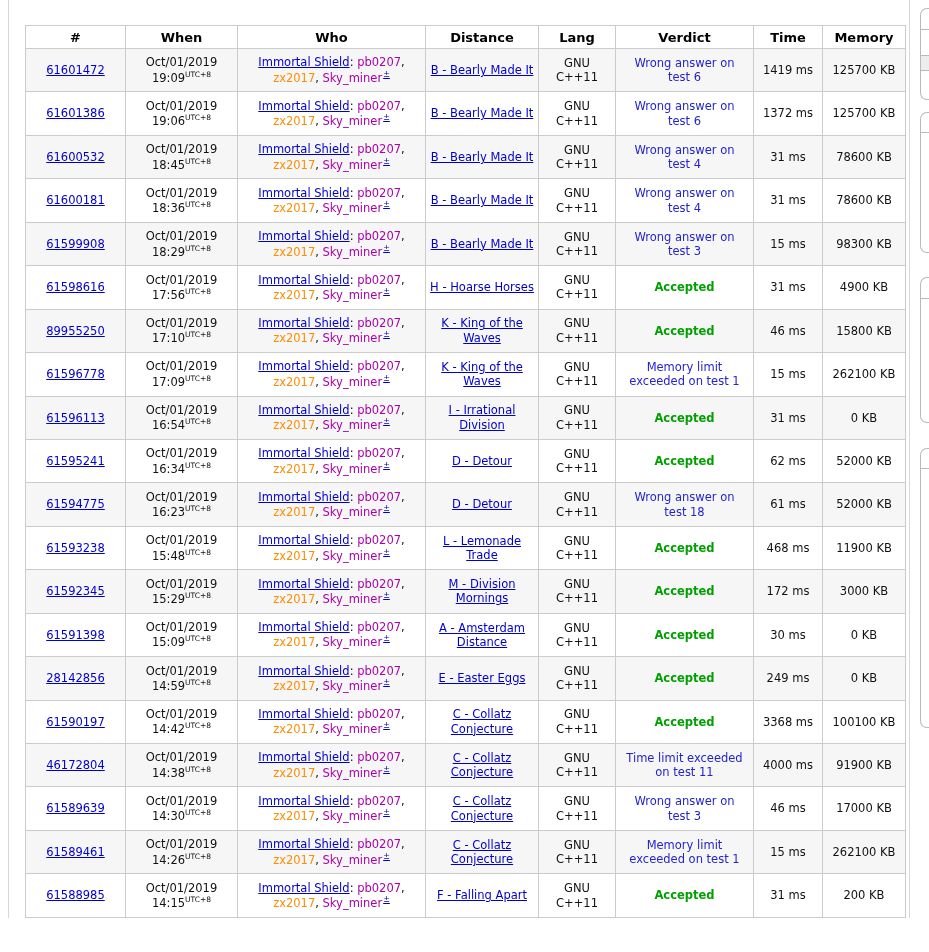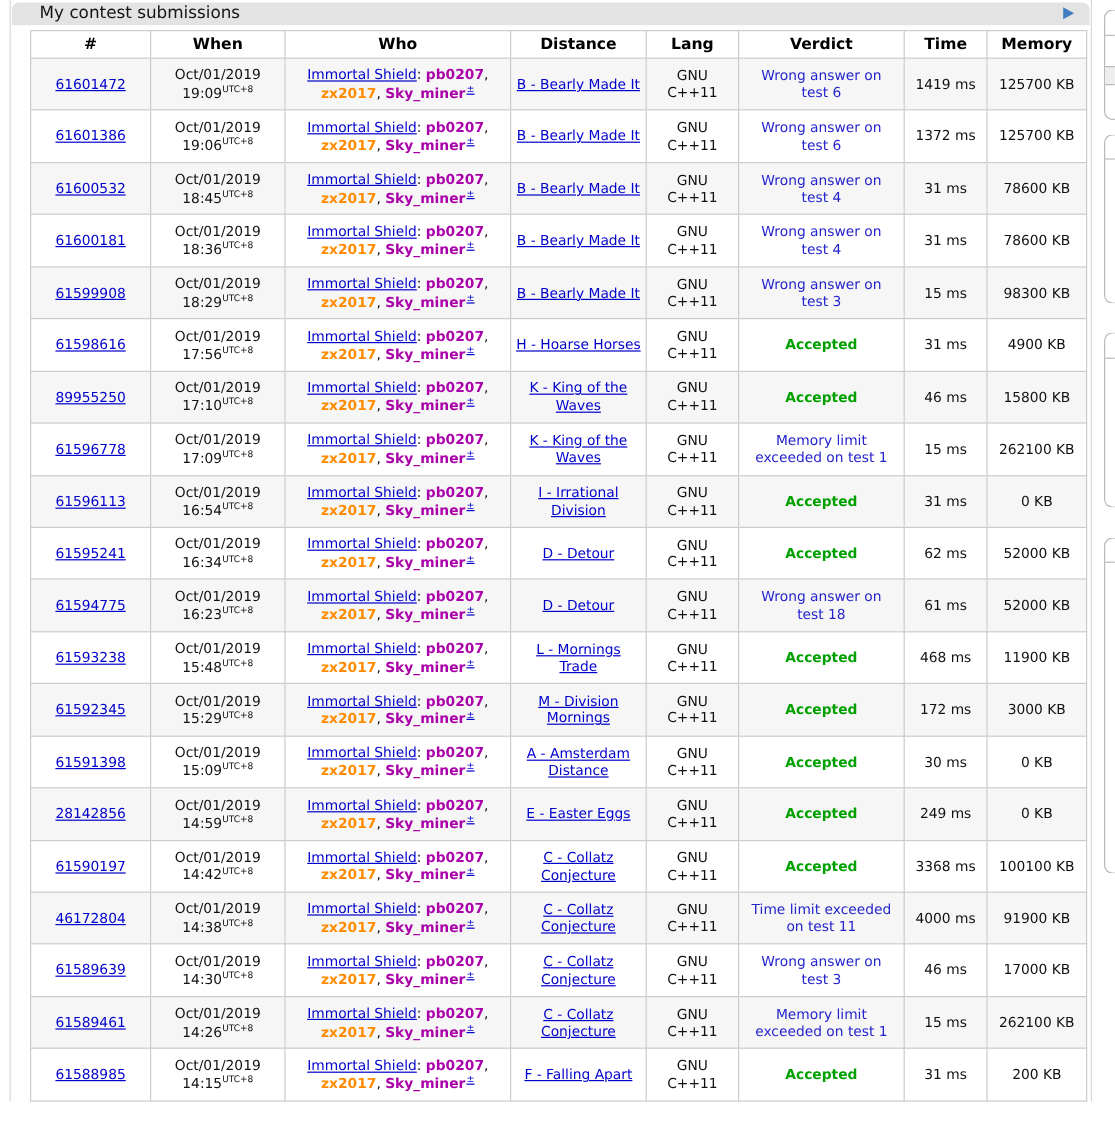--- a/index.html
+++ b/index.html
@@ -36,21 +36,21 @@
   col.w1{width:100px} col.w2{width:112px} col.w3{width:188px} col.w4{width:113px}
   col.w5{width:77px}  col.w6{width:138px} col.w7{width:69px}  col.w8{width:83px}
   .subs th, .subs td {
     border: 1px solid #cbcbcb; text-align: center; vertical-align: middle;
     padding: 1px 4px; overflow: hidden;
   }
   .subs th { height: 23px; font-size: 13px; font-weight: bold; background: #fff; color:#000; }
   .subs td { height: 43.45px; line-height: 1.25; }
   tr.alt td { background: #f6f6f6; }
   a.link { color: #0000cc; text-decoration: underline; cursor: pointer; }
-  .handle { font-weight: bold; }
+  .handle { font-weight: normal; }
   sup.member-marker {
     font-size: 8px; color: #0000cc; text-decoration: underline;
     cursor: pointer; margin-left: 1px;
   }
   .time-line sup { font-size: 7.5px; }
   .verdict-fail { color: #2424cc; display: inline-block; max-width: 125px; }
   .verdict-ok   { color: #00a000; font-weight: bold; }
   .lang-span { display: inline-block; max-width: 52px; }
   .who-cell { line-height: 1.45; }
   
@@ -59,24 +59,20 @@
     border: 1px solid #b9b9b9; border-right: none;
     border-radius: 7px 0 0 7px; background: #fff;
   }
   .side-box .divider { border-bottom: 1px solid #b9b9b9; }
   .side-box .grayband { background: #ededed; }
 </style>
 </head>
 <body>
 
 <div class="content-frame">
-  <div class="caption">
-    <span class="caption-title">My contest submissions</span>
-    <span class="expand-arrow"></span>
-  </div>
 
   <table class="subs">
     <colgroup>
       <col class="w1">
         <col class="w2">
         <col class="w3">
         <col class="w4">
       <col class="w5">
         <col class="w6">
         <col class="w7">
@@ -238,21 +234,21 @@
     <td>61 ms</td>
     <td>52000 KB</td>
   </tr>
         <tr>
     <td><a class="link">61593238</a></td>
     <td>
       <div class="date-line">Oct/01/2019</div>
       <div class="time-line"><span class="t">15:48</span><sup class="tz">UTC+8</sup></div>
     </td>
     <td class="who-cell"><a class="link">Immortal Shield</a>: <span class="handle" style="color: rgb(170, 0, 170);">pb0207</span>, <span class="handle" style="color: rgb(255, 140, 0);">zx2017</span>, <span class="handle" style="color: rgb(170, 0, 170);">Sky_miner</span><sup class="member-marker">±</sup></td>
-    <td><a class="link">L - Mornings Trade</a></td>
+    <td><a class="link">L - Lemonade Trade</a></td>
     <td><span class="lang-span">GNU C++11</span></td>
     <td><span class="verdict-ok">Accepted</span></td>
     <td>468 ms</td>
     <td>11900 KB</td>
   </tr>
         <tr class="alt">
     <td><a class="link">61592345</a></td>
     <td>
       <div class="date-line">Oct/01/2019</div>
       <div class="time-line"><span class="t">15:29</span><sup class="tz">UTC+8</sup></div>

